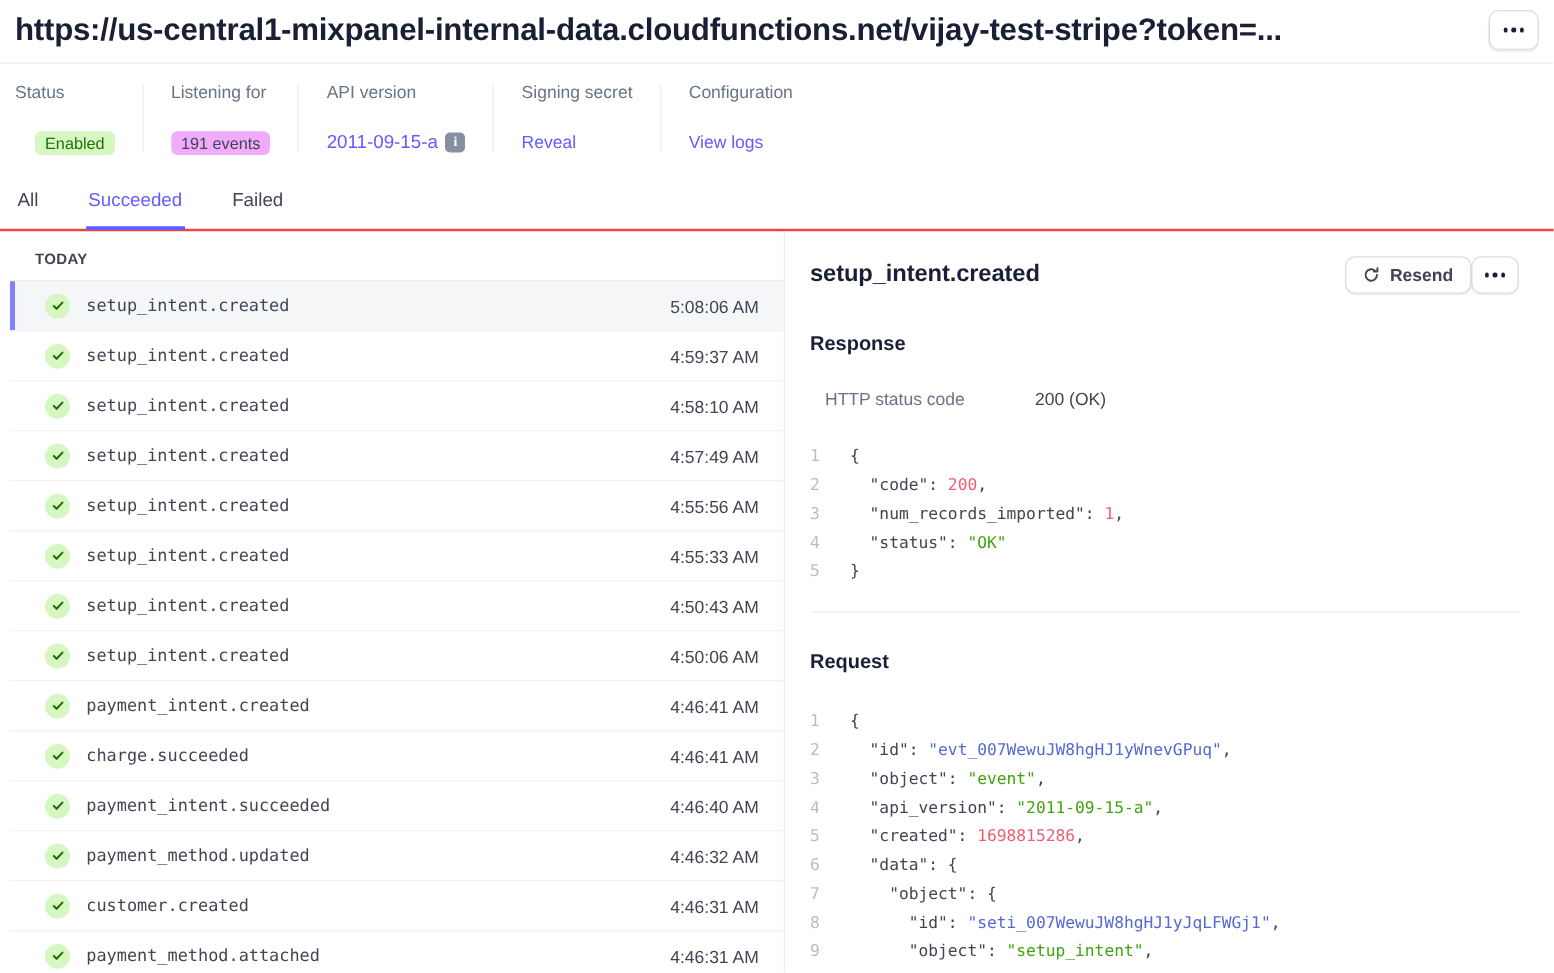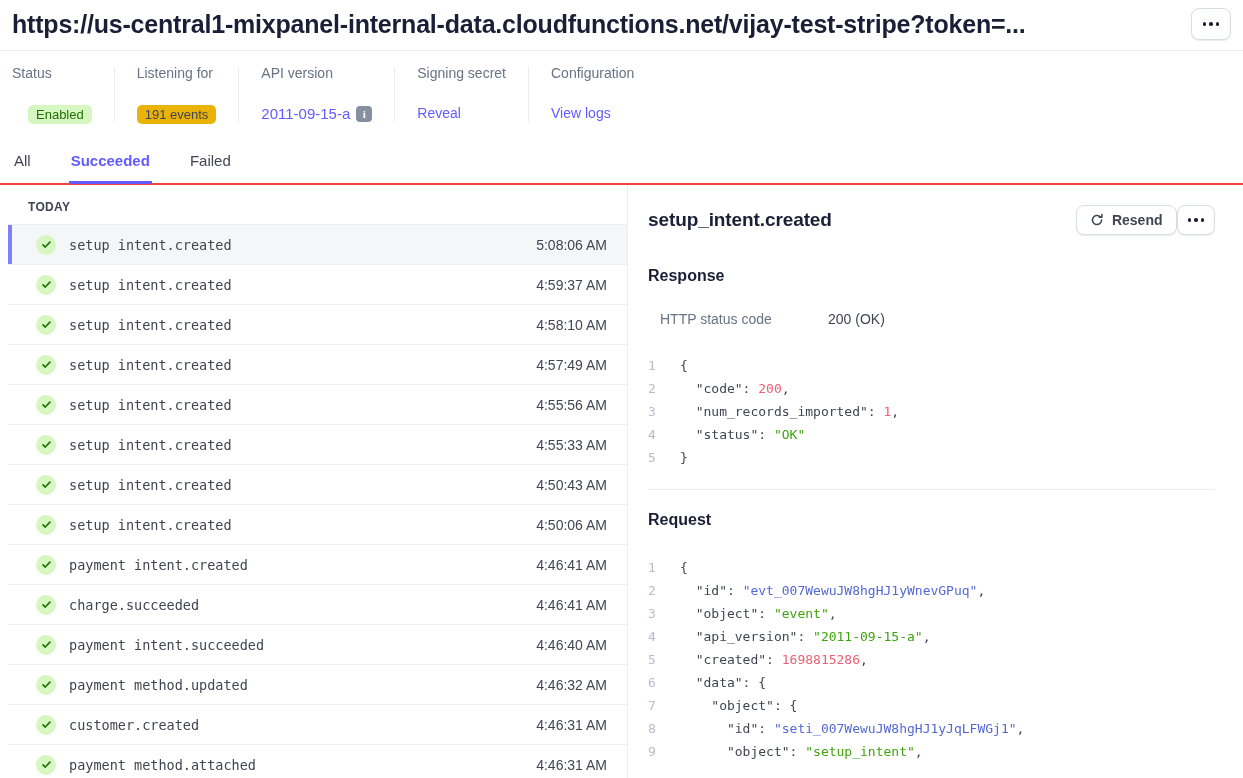--- a/index.html
+++ b/index.html
@@ -20,31 +20,31 @@
   
   .meta { display: flex; align-items: stretch; padding: 14px 12px 18px 12px; }
   .meta-group { display: flex; flex-direction: column; gap: 24px; padding: 0 22px; }
   .meta-group:first-child { padding-left: 0; }
   .meta-sep { width: 1px; background: #ebeef1; margin: 2px 0; }
   .meta-label { font-size: 14px; color: #687385; }
   .meta-value-row { display: flex; align-items: center; gap: 6px; }
   .badge { display: inline-block; font-size: 13px; font-weight: 500;
     padding: 2px 8px; border-radius: 5px; width: fit-content; }
   .badge-green { background: #d7f7c2; color: #217005; margin-left: 16px; }
-  .badge-gray { background: #eab308; color: #414552; }
+  .badge-gray { background: #f0abfc; color: #414552; }
   .link { font-size: 14px; font-weight: 500; color: #635bff; cursor: pointer; }
   .info-chip { display: inline-flex; align-items: center; justify-content: center;
     width: 16px; height: 16px; border-radius: 4px; background: #87909f; color: #fff;
     font-size: 11px; font-weight: 700; font-family: "Liberation Serif", serif; cursor: pointer; }
 
   
   .tabbar { display: flex; gap: 36px; padding: 4px 12px 0 12px; border-bottom: 2px solid #ef4444; }
   .tab { font-size: 15px; color: #414552; padding: 6px 2px 12px 2px; cursor: pointer;
     border-bottom: 3px solid transparent; margin-bottom: -1px; }
-  .tab.active { color: #635bff; font-weight: 700; border-bottom-color: #635bff; }
+  .tab.active { color: #635bff; font-weight: 400; border-bottom-color: #635bff; }
 
   
   .main { display: flex; height: 600px; }
   .list-col { width: 628px; border-right: 1px solid #ebeef1; }
   .list-inner { margin-left: 8px; }
   .group-header { font-size: 12px; font-weight: 700; color: #414552; letter-spacing: .3px;
     padding: 15px 0 10px 20px; border-bottom: 1px solid #ebeef1; }
   .row { position: relative; display: flex; align-items: center; height: 40px;
     padding-left: 28px; padding-right: 20px; border-bottom: 1px solid #f0f1f4; cursor: pointer; }
   .row.selected { background: #f5f6f8; }
@@ -288,16 +288,16 @@
 
     <div class="section-title">Response</div>
     <div class="kv-row">
       <span class="kv-label">HTTP status code</span>
       <span class="kv-value">200 (OK)</span>
     </div>
     <div class="code" id="response-code"><div class="code-line"><span class="ln">1</span><span class="tk-p">{</span></div><div class="code-line"><span class="ln">2</span><span class="tk-p">  "code": </span><span class="tk-n">200</span><span class="tk-p">,</span></div><div class="code-line"><span class="ln">3</span><span class="tk-p">  "num_records_imported": </span><span class="tk-n">1</span><span class="tk-p">,</span></div><div class="code-line"><span class="ln">4</span><span class="tk-p">  "status": </span><span class="tk-s">"OK"</span></div><div class="code-line"><span class="ln">5</span><span class="tk-p">}</span></div></div>
 
     <hr class="hr">
 
-    <div class="section-title" style="margin-top:21px">Request</div>
+    <div class="section-title" style="margin-top:31px">Request</div>
     <div class="code" id="request-code"><div class="code-line"><span class="ln">1</span><span class="tk-p">{</span></div><div class="code-line"><span class="ln">2</span><span class="tk-p">  "id": </span><span class="tk-i">"evt_007WewuJW8hgHJ1yWnevGPuq"</span><span class="tk-p">,</span></div><div class="code-line"><span class="ln">3</span><span class="tk-p">  "object": </span><span class="tk-s">"event"</span><span class="tk-p">,</span></div><div class="code-line"><span class="ln">4</span><span class="tk-p">  "api_version": </span><span class="tk-s">"2011-09-15-a"</span><span class="tk-p">,</span></div><div class="code-line"><span class="ln">5</span><span class="tk-p">  "created": </span><span class="tk-n">1698815286</span><span class="tk-p">,</span></div><div class="code-line"><span class="ln">6</span><span class="tk-p">  "data": {</span></div><div class="code-line"><span class="ln">7</span><span class="tk-p">    "object": {</span></div><div class="code-line"><span class="ln">8</span><span class="tk-p">      "id": </span><span class="tk-i">"seti_007WewuJW8hgHJ1yJqLFWGj1"</span><span class="tk-p">,</span></div><div class="code-line"><span class="ln">9</span><span class="tk-p">      "object": </span><span class="tk-s">"setup_intent"</span><span class="tk-p">,</span></div></div>
   </div>
 </div>
 
 </body></html>

